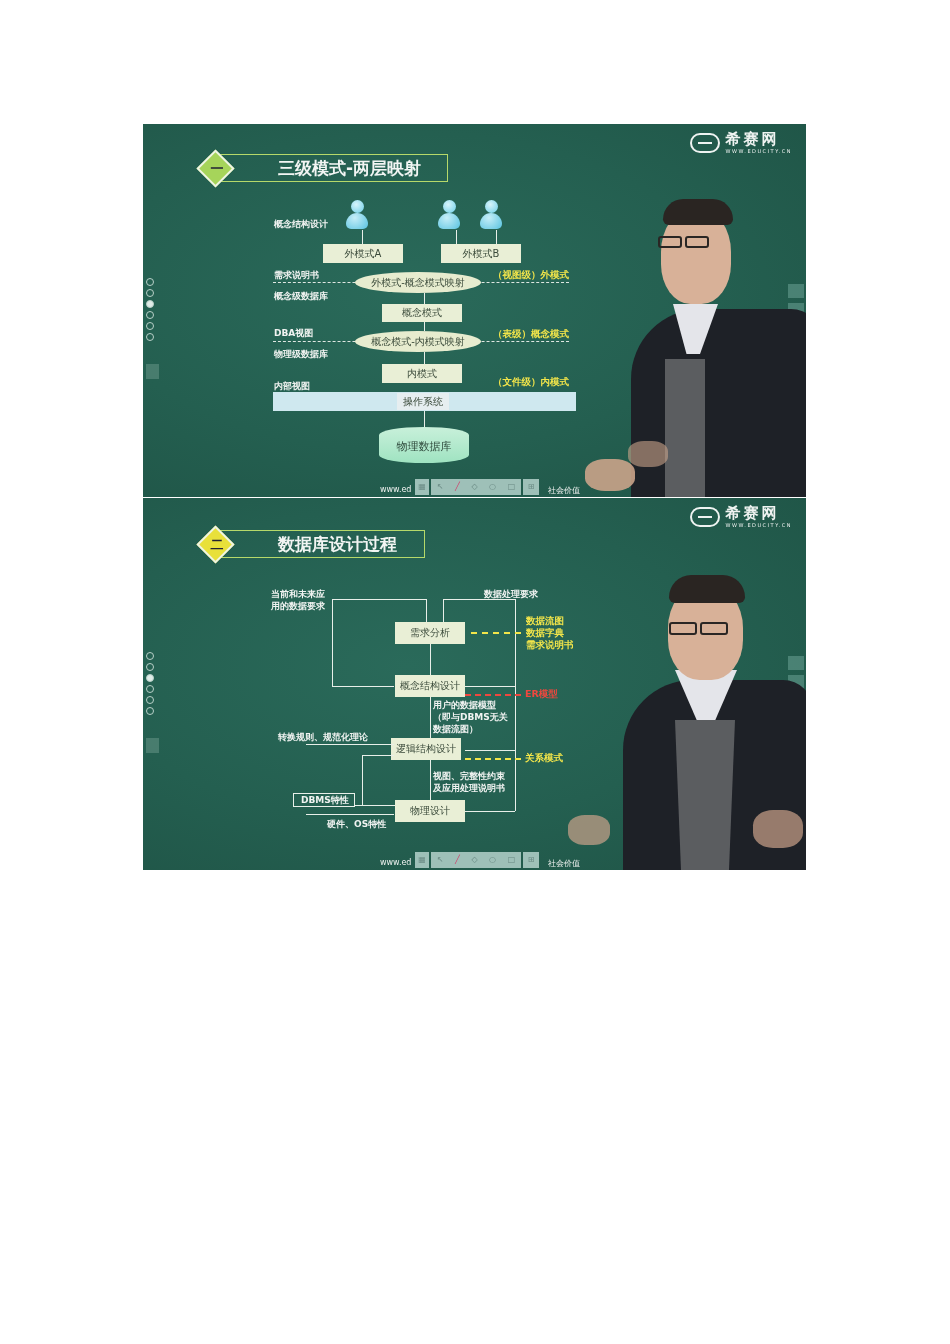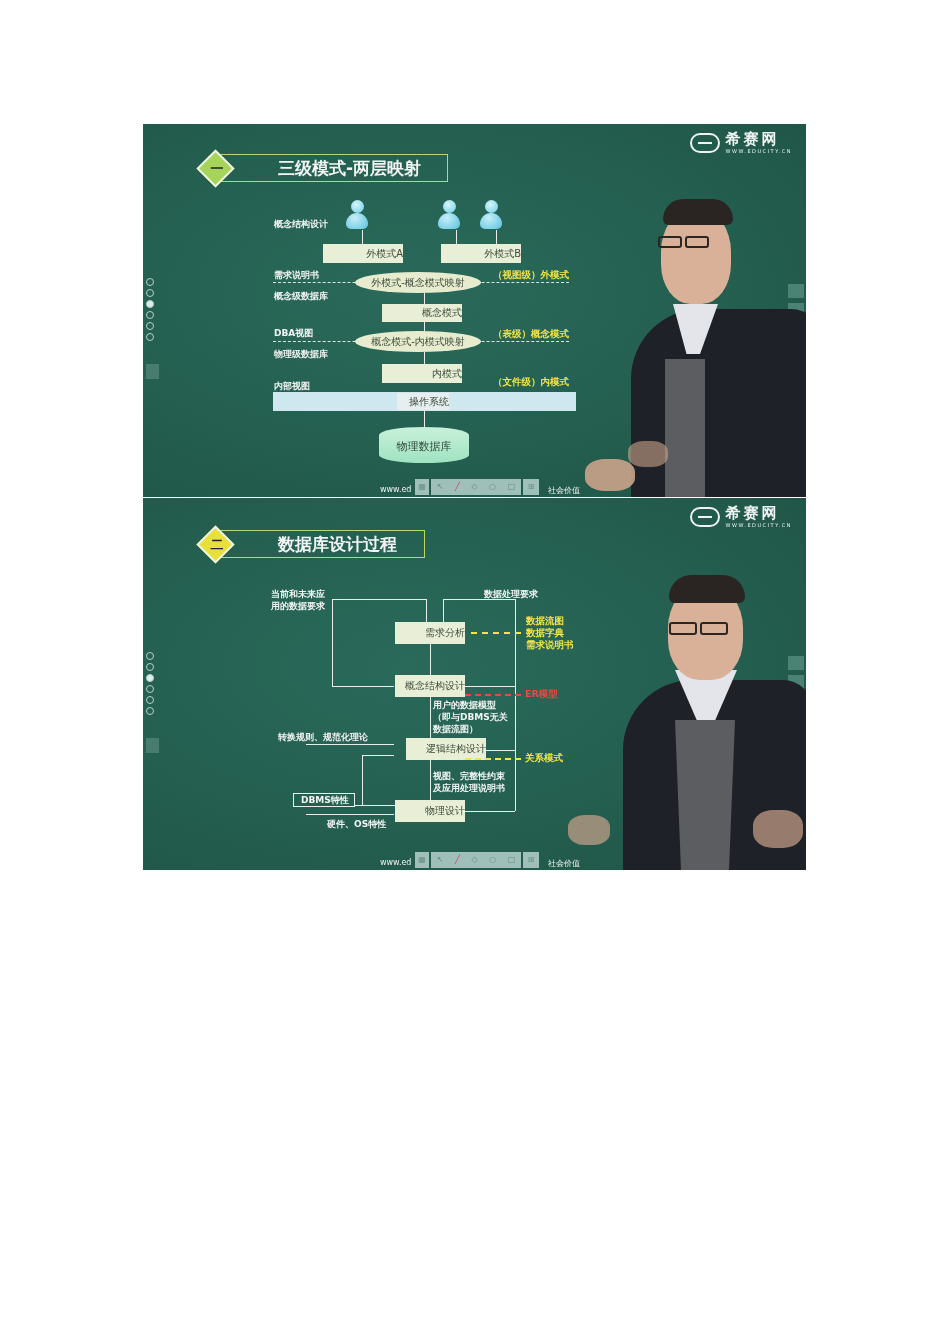--- a/index.html
+++ b/index.html
@@ -20,21 +20,21 @@
   .logo-en { font-size:5px; letter-spacing:1.5px; margin-top:2px; }
 
   
   .title-wrap { position:absolute; left:55px; top:28px; height:34px; }
   .title-box { position:absolute; left:22px; top:2px; height:28px; border:1.5px solid #b6d96a; box-sizing:border-box; }
   .title-text { position:absolute; left:80px; top:2px; height:28px; line-height:28px; color:#f2f5f3; font-weight:bold; font-size:17px; white-space:nowrap; }
   .diamond { position:absolute; left:0; top:0; width:27px; height:27px; transform:translate(4px,3px) rotate(45deg); box-sizing:border-box; border:2px solid #eef4e4; }
   .diamond-label { position:absolute; left:0; top:0; width:38px; height:34px; line-height:34px; text-align:center; font-weight:bold; font-size:13px; color:#223; }
 
   
-  .box { position:absolute; background:#e9efd6; color:#3a4a3a; font-size:10px; text-align:right; box-sizing:border-box; }
+  .box { position:absolute; background:#e9efd6; color:#3a4a3a; font-size:10px; text-align:center; box-sizing:border-box; }
   .ellipse { position:absolute; background:#e7eccf; color:#3a4a3a; font-size:10px; text-align:center; border-radius:50%; }
   .lbl { position:absolute; color:#f0f3f1; font-size:9px; font-weight:bold; white-space:nowrap; }
   .ylbl { position:absolute; color:#f2e54a; font-size:9.5px; font-weight:bold; white-space:nowrap; }
   .rlbl { position:absolute; color:#f0473e; font-size:9.5px; font-weight:bold; white-space:nowrap; }
   .dash { position:absolute; height:0; border-top:1.5px dashed #dfe7e2; }
   .vline { position:absolute; width:0; border-left:1.5px solid #e8efe9; }
   .hline { position:absolute; height:0; border-top:1.5px solid #e8efe9; }
 
   
   .user { position:absolute; width:22px; height:30px; }
@@ -200,21 +200,21 @@
   <div class="vline" style="left:300px;top:101px;height:24px;"></div>
   <div class="vline" style="left:372px;top:101px;height:212px;"></div>
   <div class="hline" style="left:322px;top:188px;width:50px;"></div>
   <div class="hline" style="left:322px;top:252px;width:50px;"></div>
   <div class="hline" style="left:322px;top:313px;width:50px;"></div>
 
   <div class="box" style="left:252px;top:124px;width:70px;height:22px;line-height:22px;">需求分析</div>
   <div class="vline" style="left:287px;top:146px;height:31px;"></div>
   <div class="box" style="left:252px;top:177px;width:70px;height:22px;line-height:22px;">概念结构设计</div>
   <div class="vline" style="left:287px;top:199px;height:41px;"></div>
-  <div class="box" style="left:263px;top:240px;width:80px;height:22px;line-height:22px;">逻辑结构设计</div>
+  <div class="box" style="left:248px;top:240px;width:70px;height:22px;line-height:22px;">逻辑结构设计</div>
   <div class="vline" style="left:287px;top:262px;height:40px;"></div>
   <div class="box" style="left:252px;top:302px;width:70px;height:22px;line-height:22px;">物理设计</div>
 
   <div class="lbl" style="left:290px;top:201px;white-space:pre;line-height:12px;">用户的数据模型
 （即与DBMS无关
 数据流图）</div>
   <div class="lbl" style="left:290px;top:272px;white-space:pre;line-height:12px;text-align:center;">视图、完整性约束
 及应用处理说明书</div>
 
   <div class="lbl" style="left:135px;top:233px;">转换规则、规范化理论</div>

